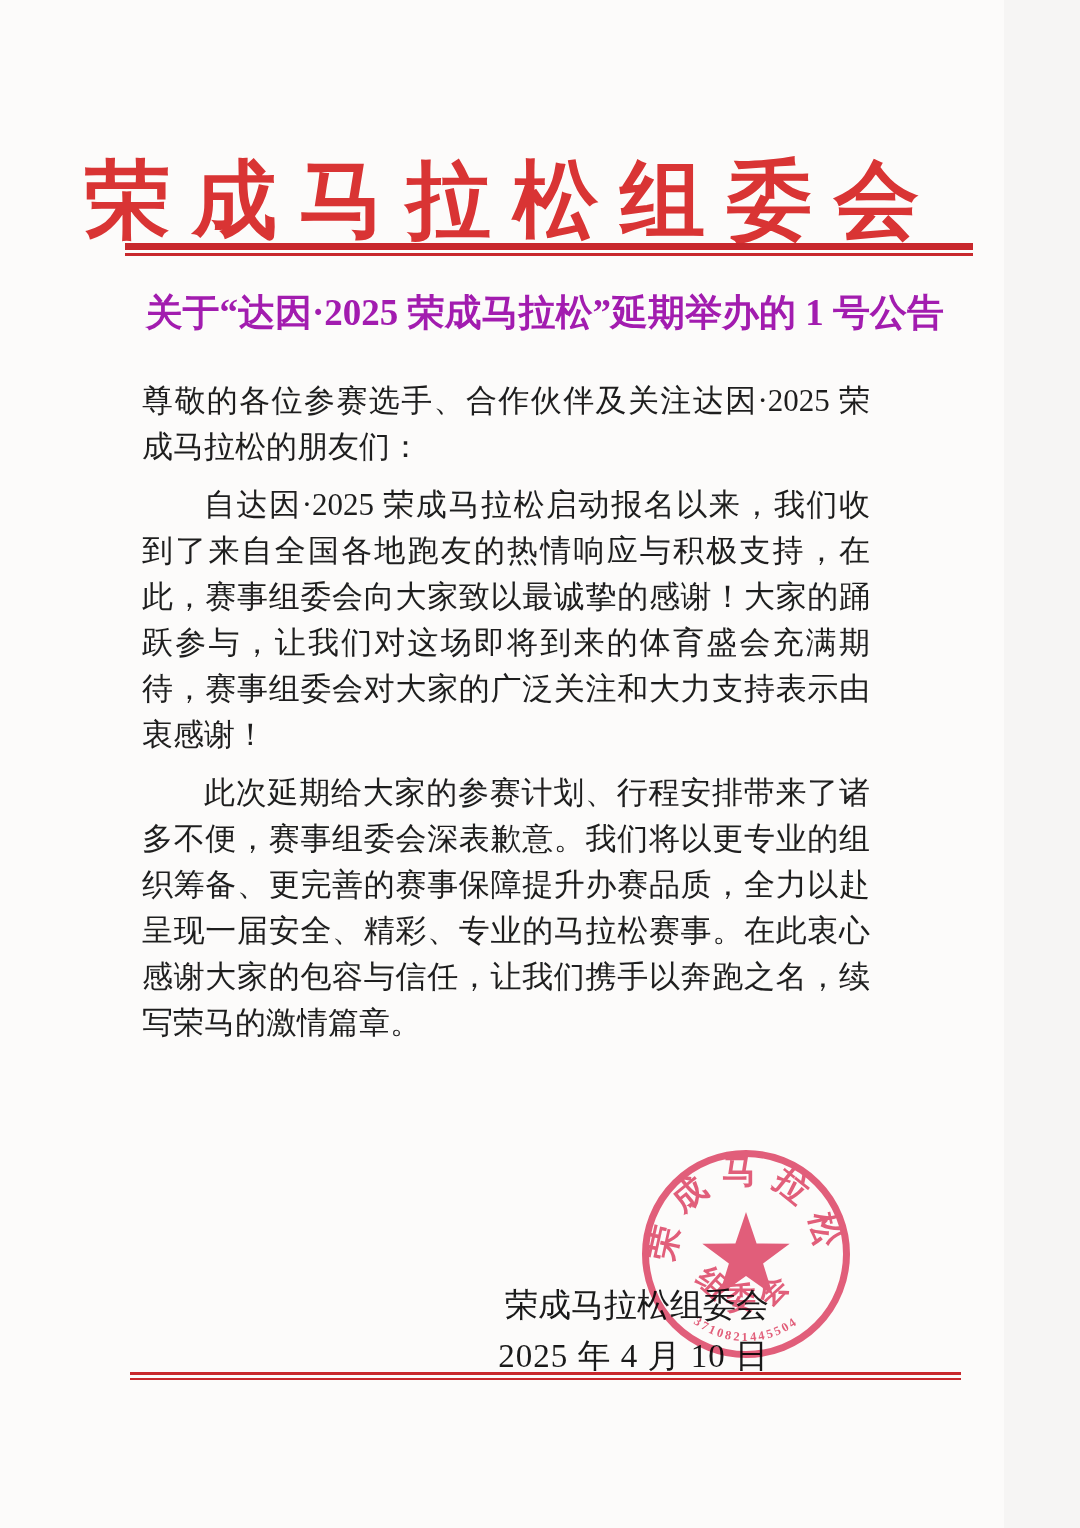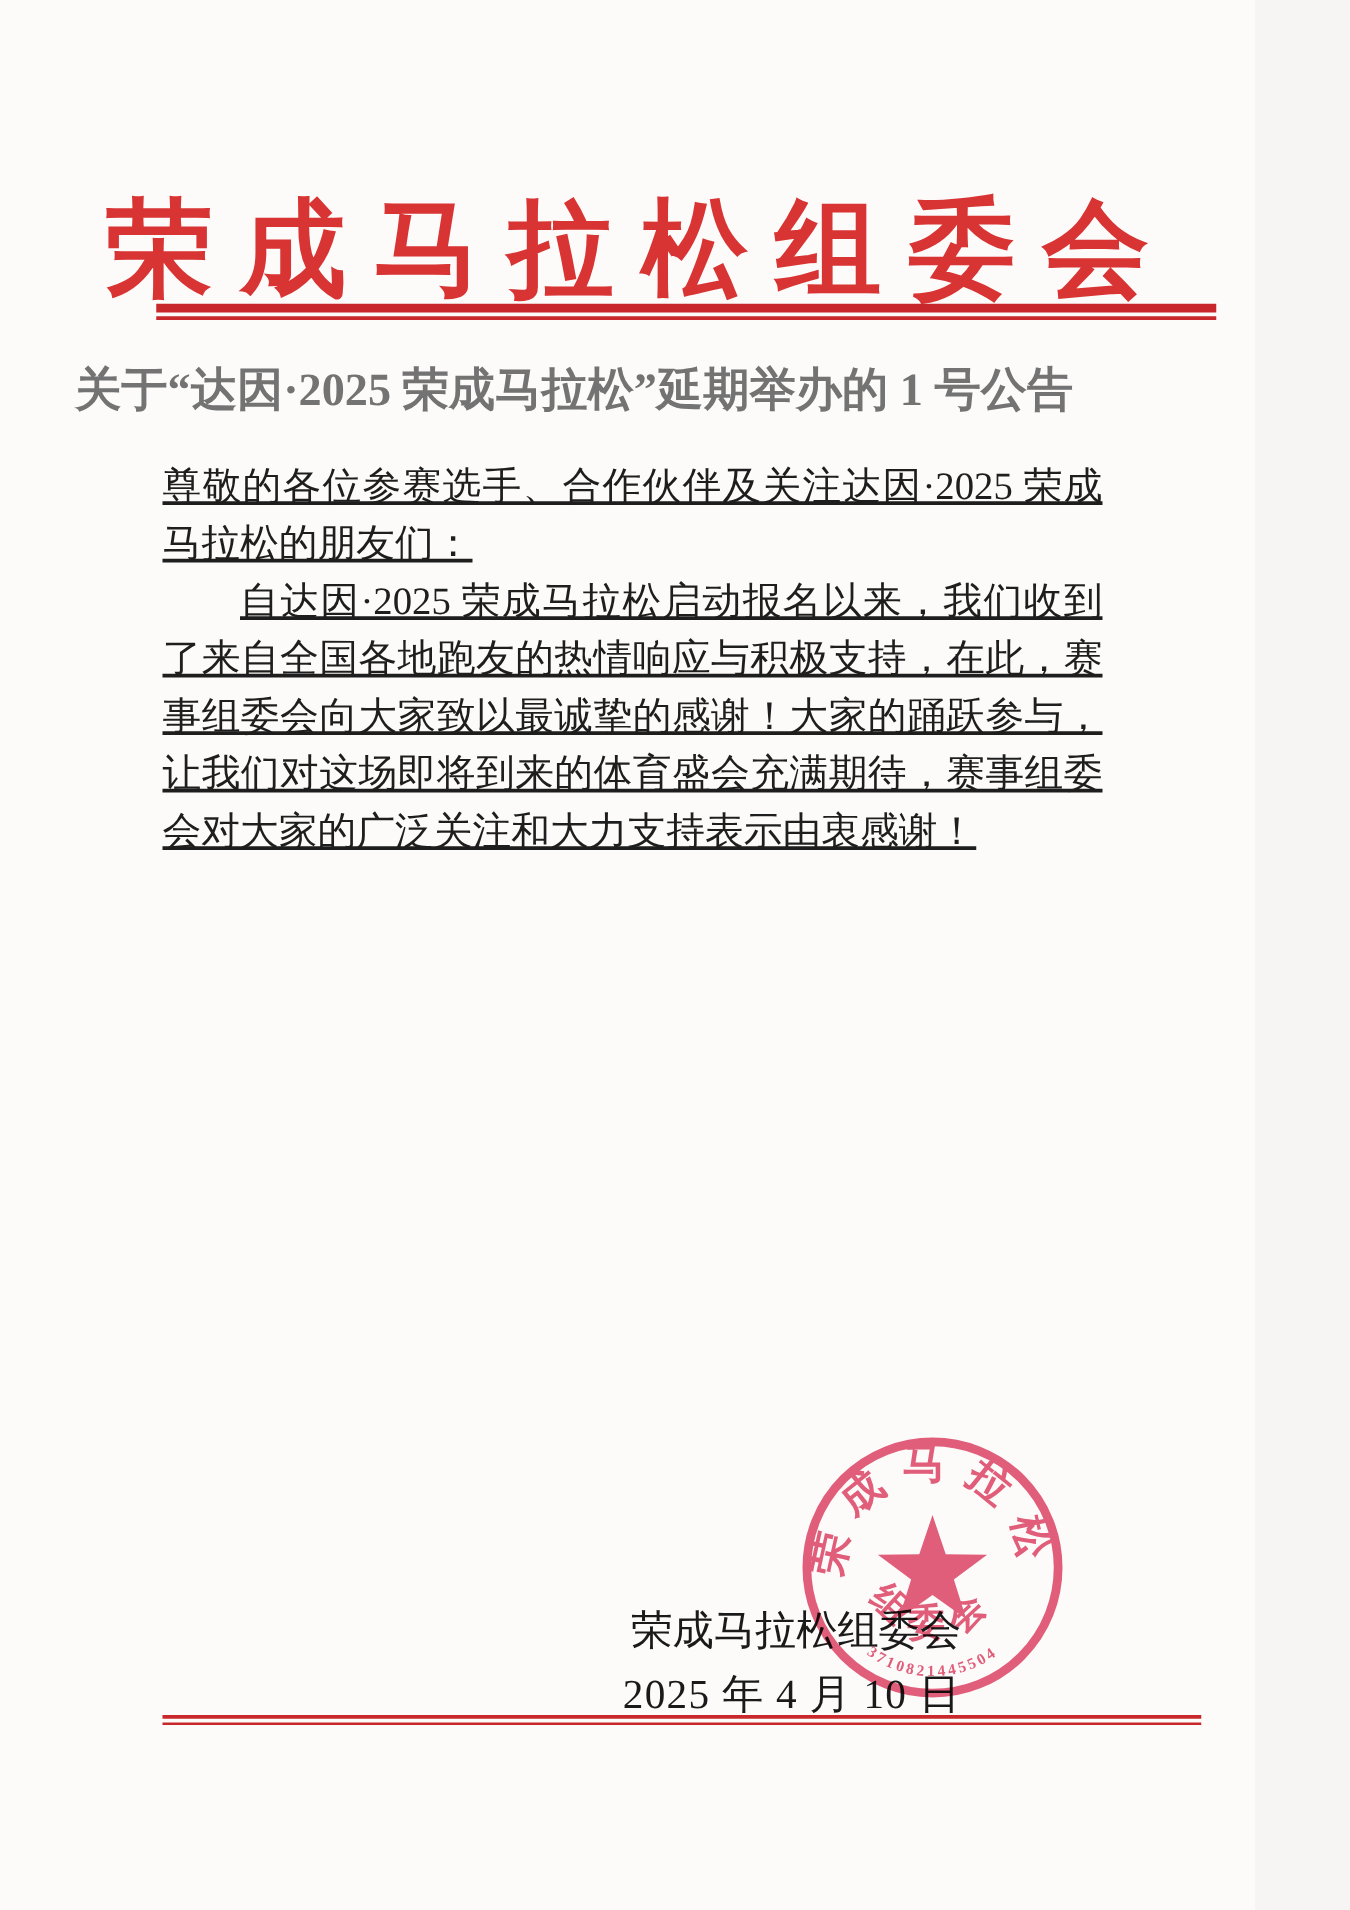--- a/index.html
+++ b/index.html
@@ -30,33 +30,33 @@
     text-indent:22px;
     white-space:nowrap;
   }
   .rule-top{
     position:absolute;top:243px;left:125px;width:848px;
   }
   .rule-top .thick{height:7px;background:var(--rule-red);}
   .rule-top .thin{height:3px;background:var(--rule-red);margin-top:3px;}
   .doc-title{
     position:absolute;top:290px;left:60px;right:60px;
-    text-align:left;
+    text-align:right;
     font-size:37px;line-height:1.25;
     font-weight:bold;
-    color:#737373;
+    color:#a21caf;
     white-space:nowrap;
   }
   .body-block{
     position:absolute;top:366px;left:130px;right:122px;
     font-size:31px;line-height:46px;
     color:var(--body-text);
     text-align:justify;
   }
-  .body-block p{margin:0;text-decoration:underline;}
+  .body-block p{margin:12px;}
   .body-block p.indent{text-indent:2em;}
   .sign-block{
     position:absolute;top:1286px;right:235px;
     text-align:right;
     font-size:33px;line-height:1.2;
     color:#1a1a1a;
   }
   .sign-block .date{margin-top:11px;letter-spacing:1px;}
   .seal{
     position:absolute;top:1144px;left:636px;
@@ -85,20 +85,21 @@
   <div class="rule-top">
     <div class="thick"></div>
     <div class="thin"></div>
   </div>
 
   <div class="doc-title">关于“达因·2025 荣成马拉松”延期举办的 1 号公告</div>
 
   <div class="body-block">
       <p class="">尊敬的各位参赛选手、合作伙伴及关注达因·2025 荣成马拉松的朋友们：</p>
       <p class="indent">自达因·2025 荣成马拉松启动报名以来，我们收到了来自全国各地跑友的热情响应与积极支持，在此，赛事组委会向大家致以最诚挚的感谢！大家的踊跃参与，让我们对这场即将到来的体育盛会充满期待，赛事组委会对大家的广泛关注和大力支持表示由衷感谢！</p>
+      <p class="indent">此次延期给大家的参赛计划、行程安排带来了诸多不便，赛事组委会深表歉意。我们将以更专业的组织筹备、更完善的赛事保障提升办赛品质，全力以赴呈现一届安全、精彩、专业的马拉松赛事。在此衷心感谢大家的包容与信任，让我们携手以奔跑之名，续写荣马的激情篇章。</p>
     </div>
 
   <div class="sign-block">
     <div class="sig">荣成马拉松组委会</div>
     <div class="date">2025 年 4 月 10 日</div>
   </div>
 
   <svg class="seal" viewBox="0 0 220 220">
     <defs>
       <path id="sealTopArc" d="M 40.6 124.8 A 71 71 0 1 1 179.4 124.8" fill="none"></path>

